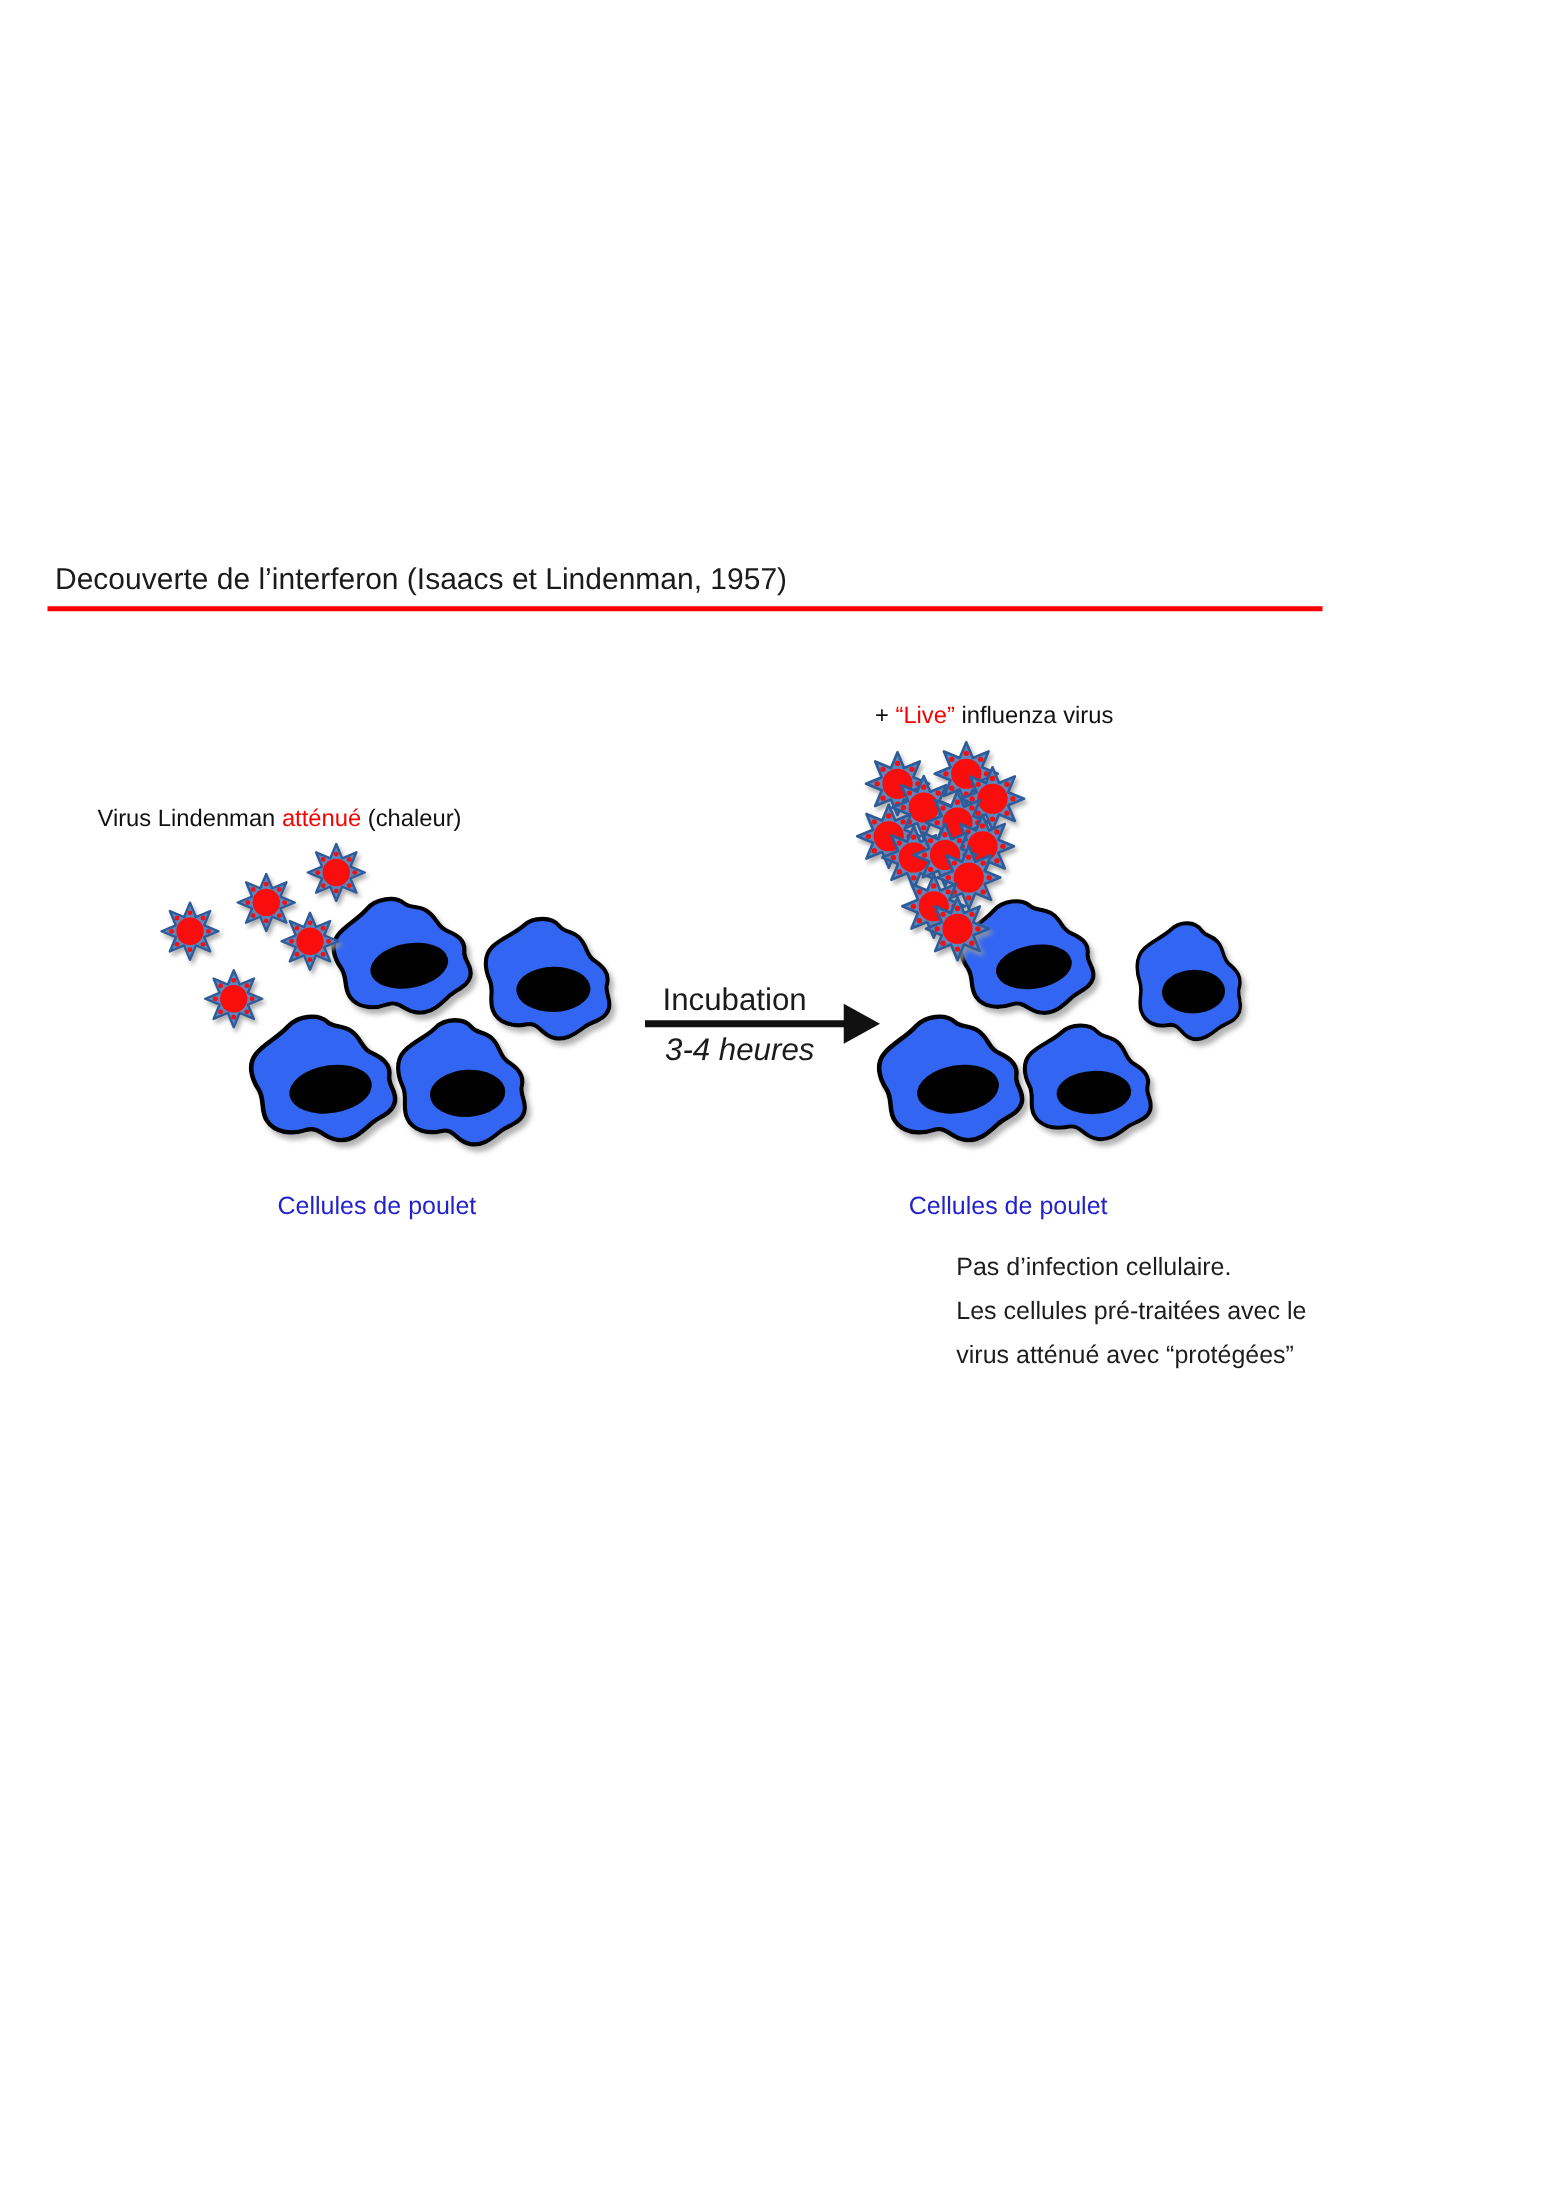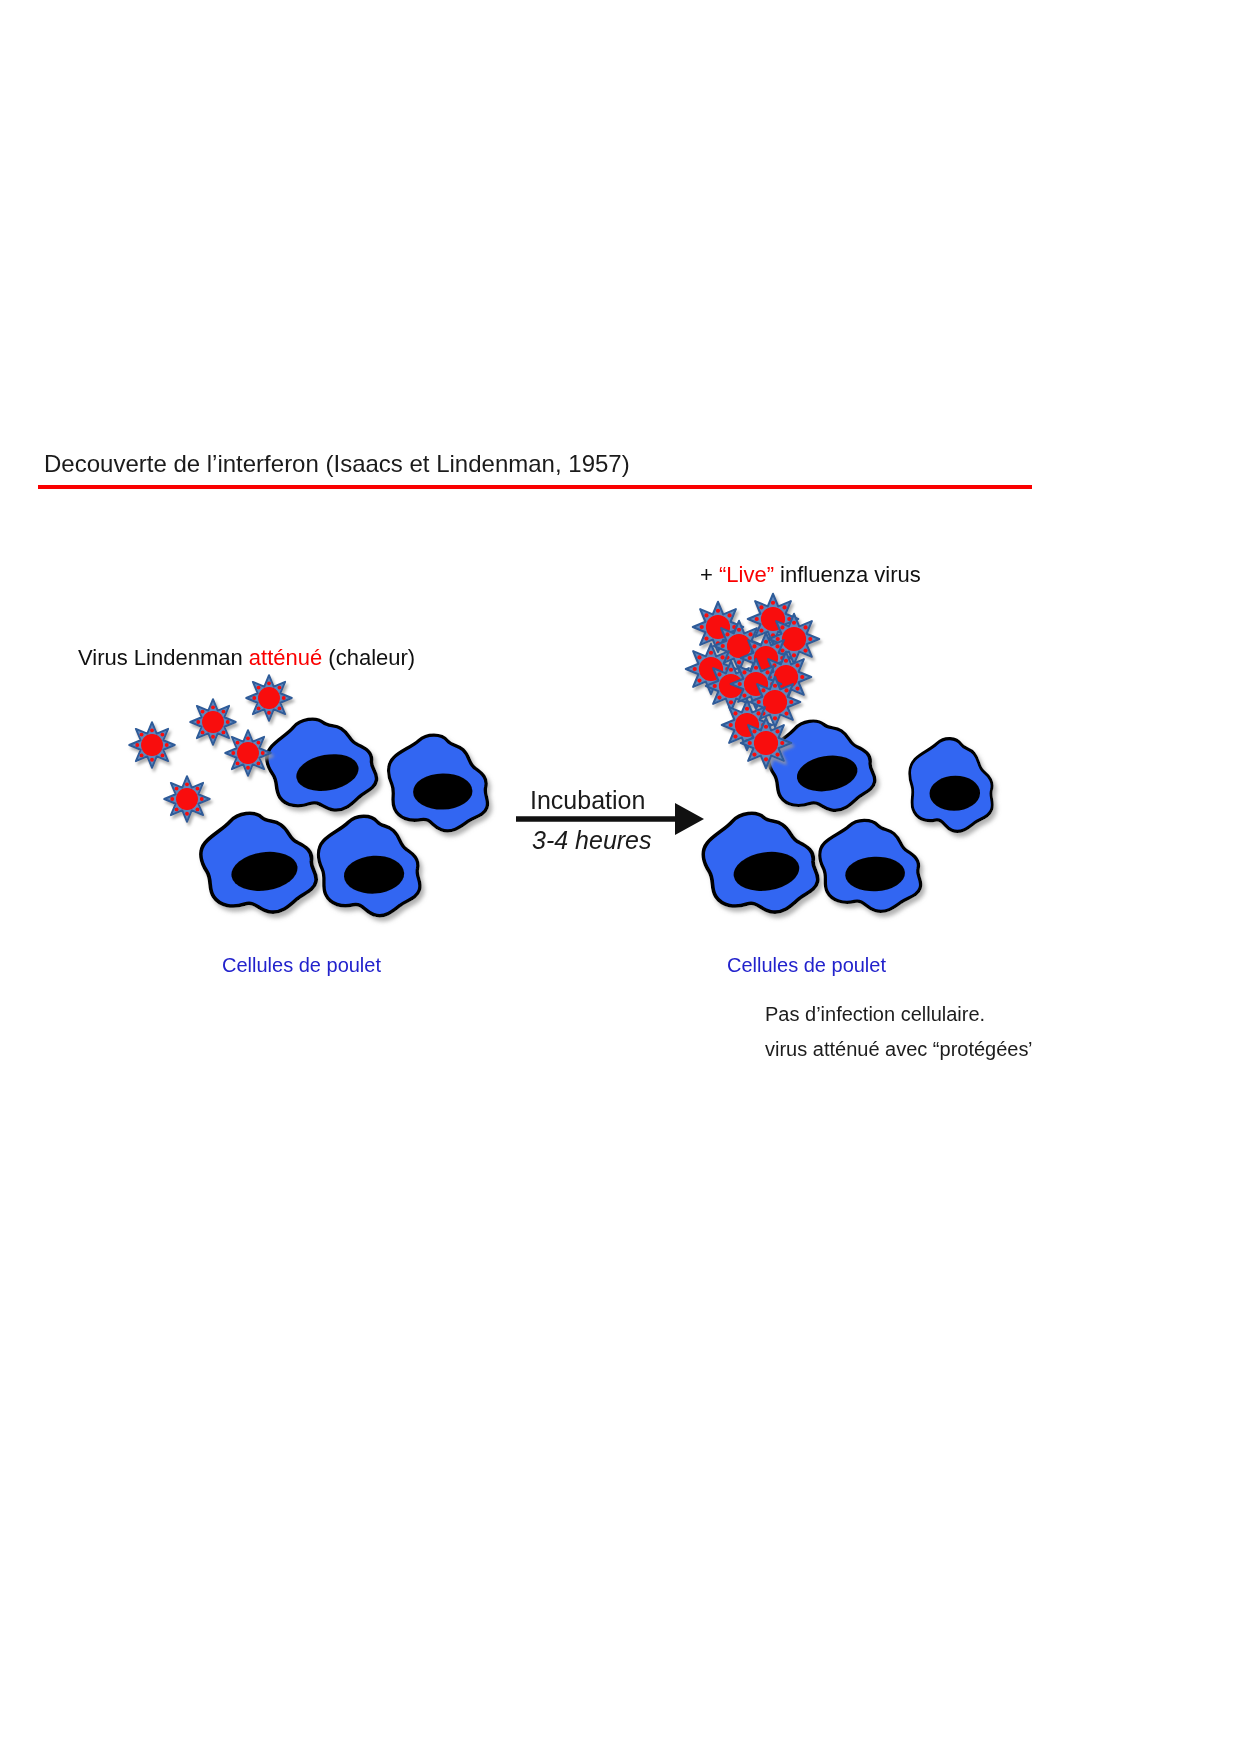--- a/index.html
+++ b/index.html
@@ -4,37 +4,38 @@
 <style>
   html, body { margin: 0; padding: 0; background: #ffffff; }
   .page {
     position: relative;
     width: 1032px;
     height: 1755px;
     background: #ffffff;
     font-family: "Liberation Sans", "DejaVu Sans", sans-serif;
     color: var(--ink);
     overflow: hidden;
+    padding-left: 26px;
   }
   .abs { position: absolute; white-space: nowrap; }
 
   .slide-title {
     left: 44px; top: 450px;
     font-size: 24px;
     color: #1b1b1b;
     z-index: 3;
   }
   .title-rule {
     left: 38px; top: 485px;
     width: 1165px; height: 4px;
     background: var(--accent-red);
     z-index: 3;
   }
 
-  .virus-label { font-size: 22px; color: #111111; z-index: 3; }
+  .virus-label { font-size: 19px; color: #111111; z-index: 3; }
   .virus-label-left  { left: 78px;  top: 645px; }
   .virus-label-right { left: 700px; top: 562px; }
   .red-text { color: var(--accent-red); }
 
   .art-layer { position: absolute; left: 0; top: 0; z-index: 1; }
 
   .arrow-label { font-size: 25px; color: #1b1b1b; z-index: 3; }
   .arrow-label-top    { left: 530px; top: 786px; }
   .arrow-label-bottom { left: 532px; top: 826px; font-style: italic; }
 
@@ -137,16 +138,17 @@
   </svg>
 
   <div class="abs arrow-label arrow-label-top">Incubation</div>
   <div class="abs arrow-label arrow-label-bottom">3-4 heures</div>
 
   <div class="abs cells-label cells-label-left">Cellules de poulet</div>
   <div class="abs cells-label cells-label-right">Cellules de poulet</div>
 
   <div class="abs conclusion">
     <div>Pas d’infection cellulaire.</div>
+    <div>Les cellules pré-traitées avec le</div>
     <div>virus atténué avec “protégées”</div>
   </div>
 
 </div>
 
 </body></html>

